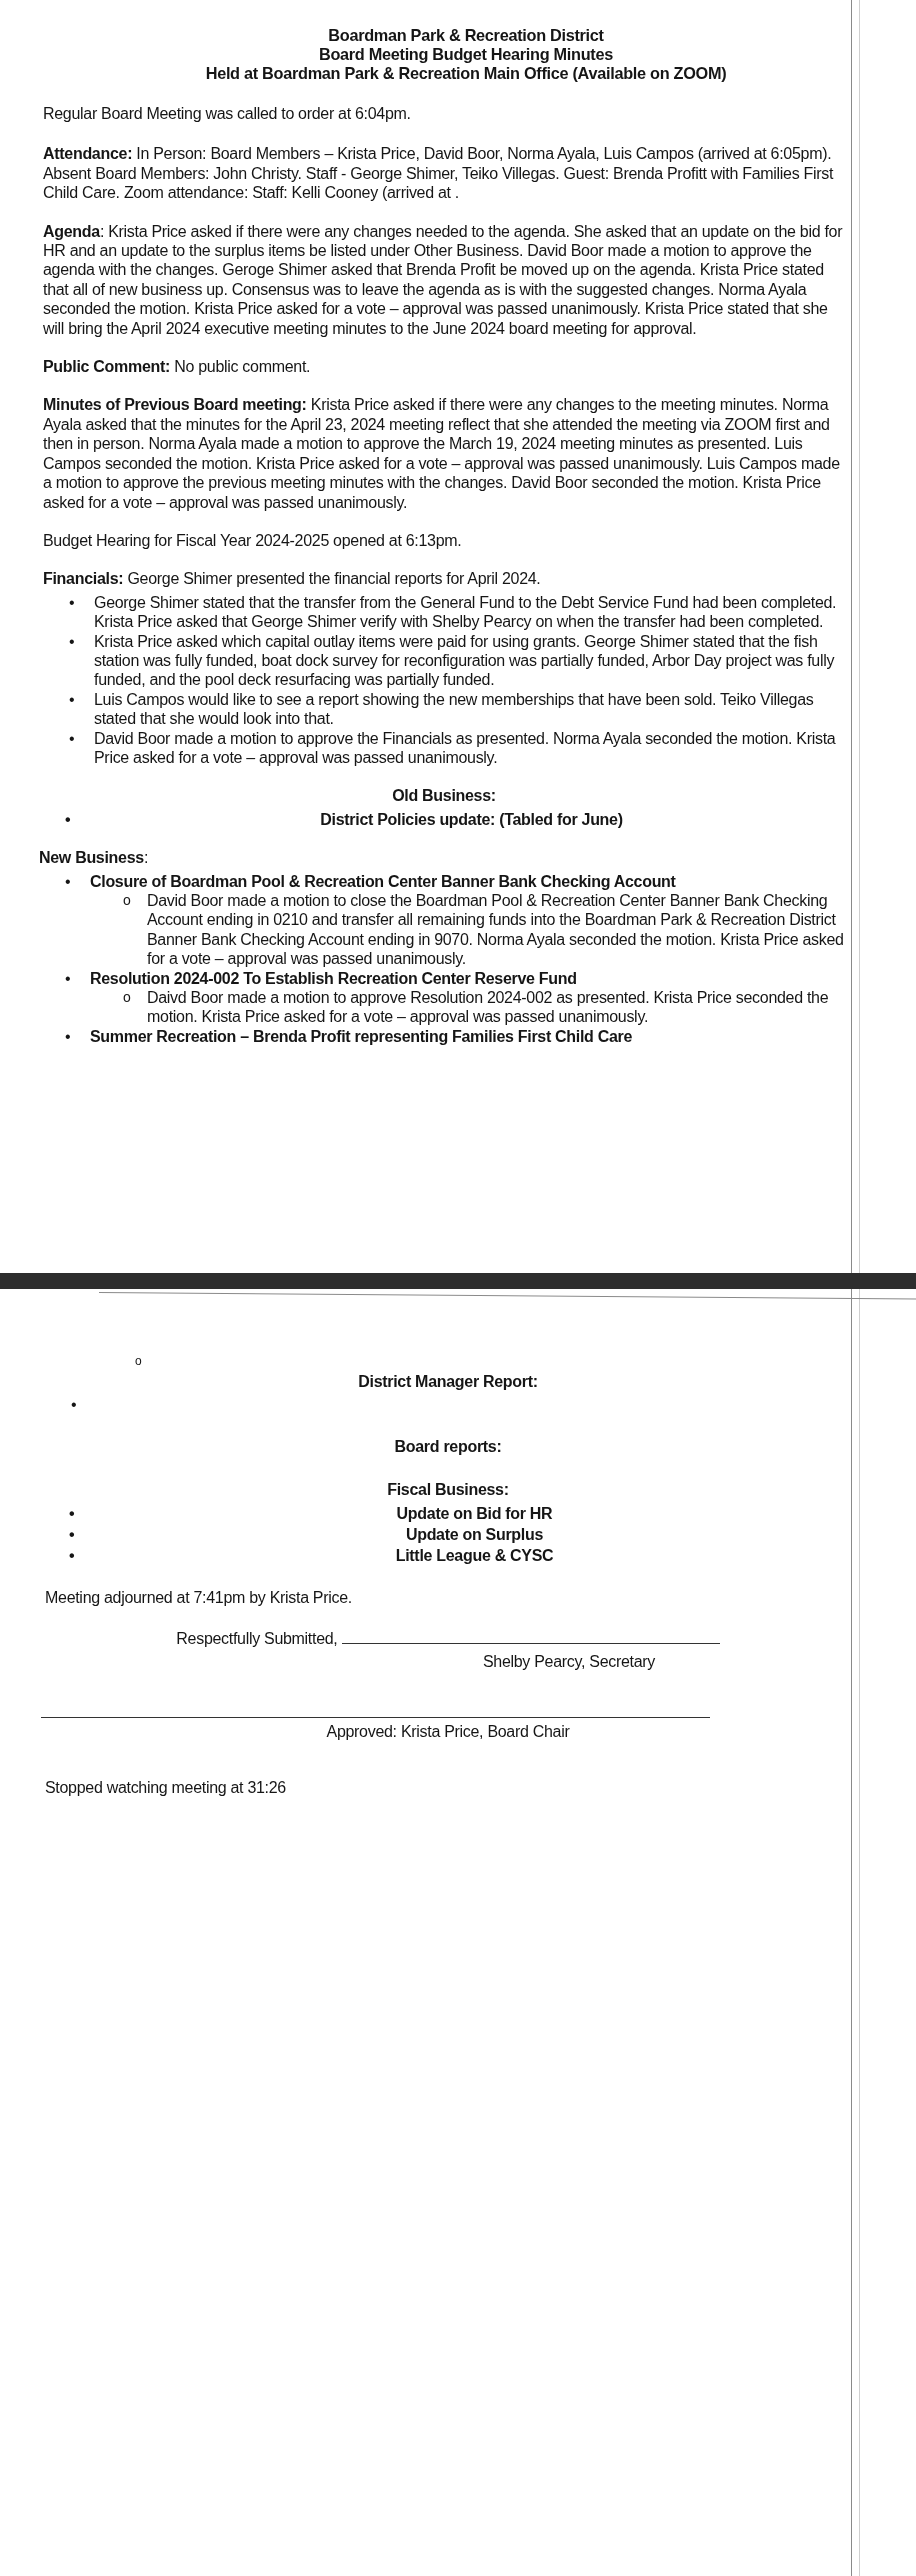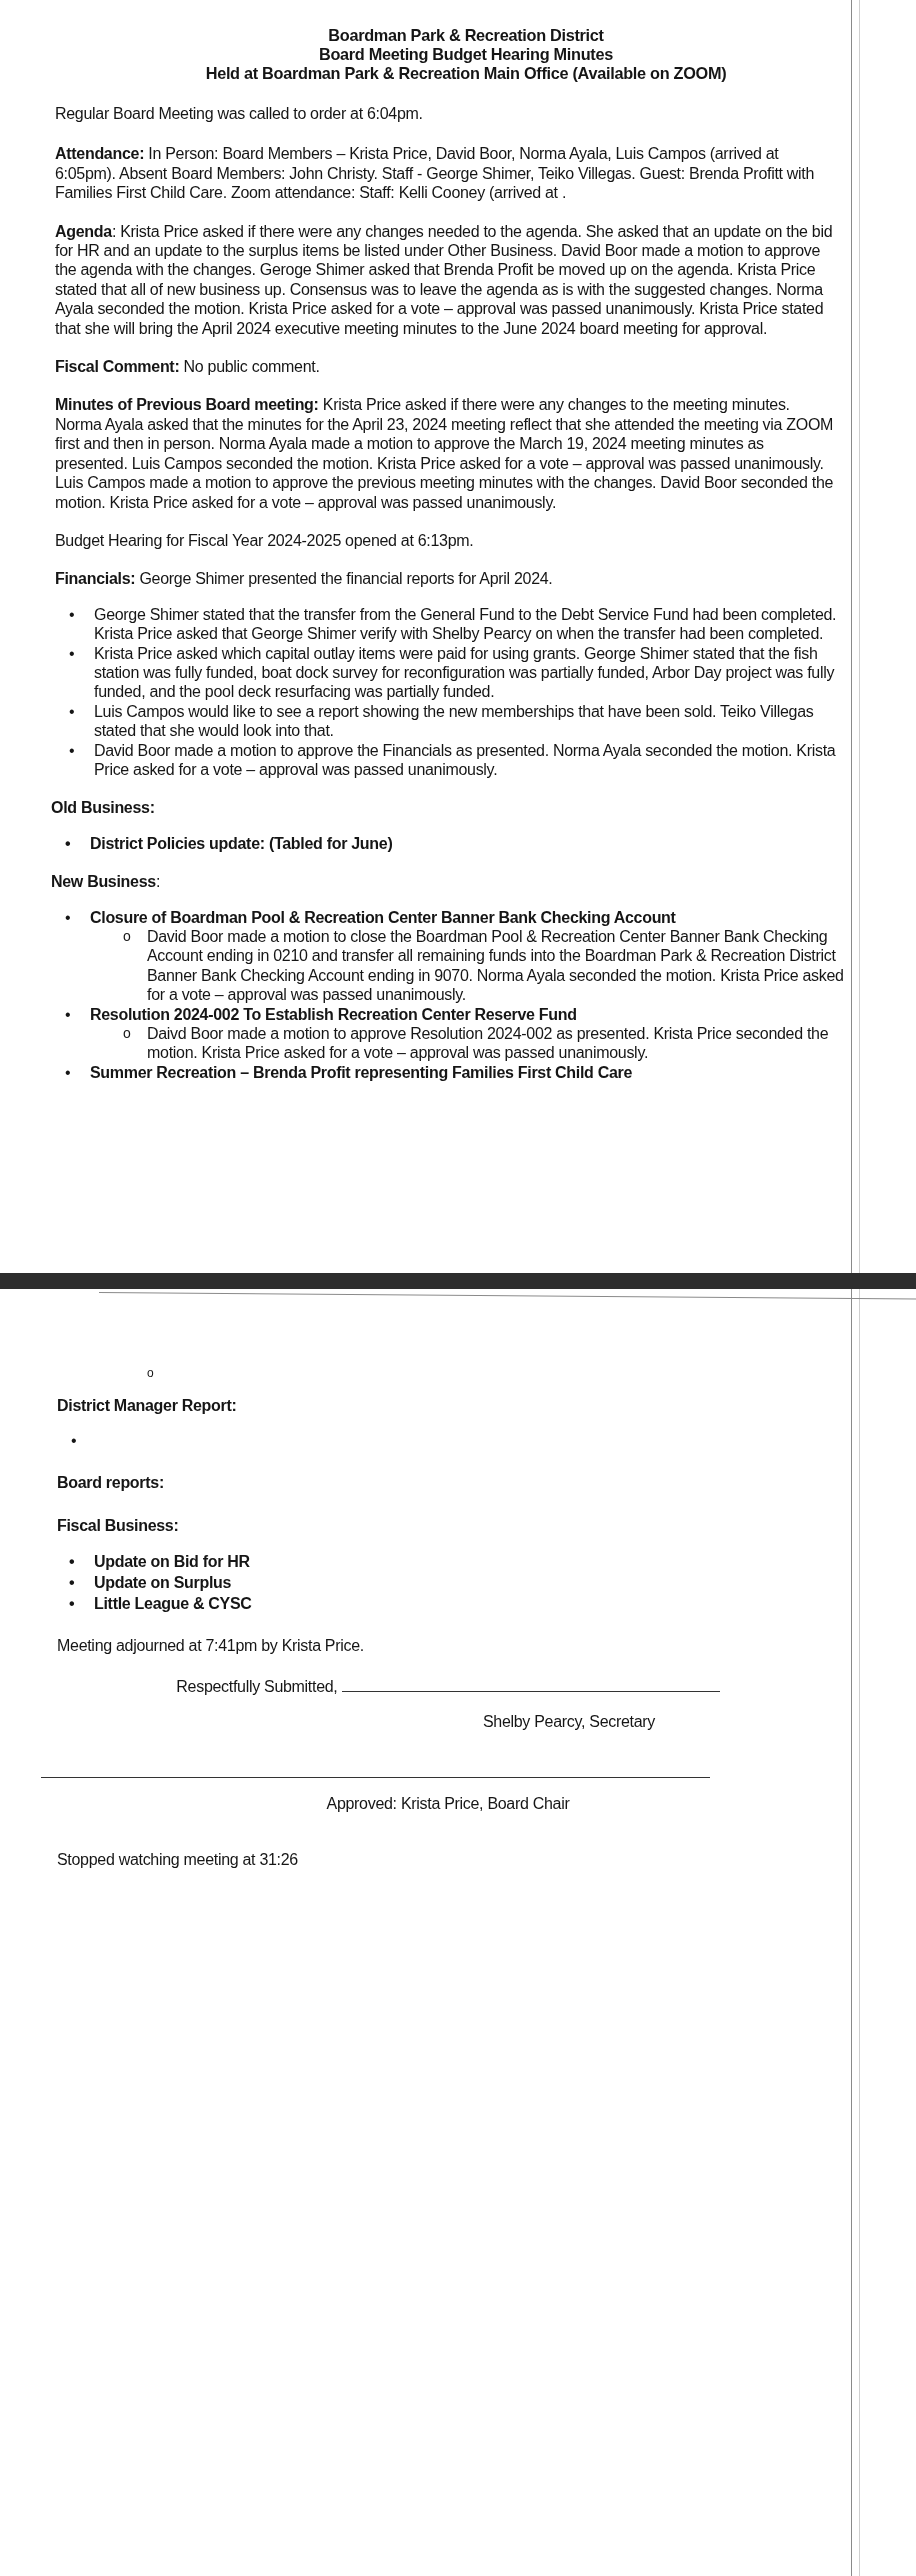--- a/index.html
+++ b/index.html
@@ -9,22 +9,22 @@
   #page1 { top: 0; height: 1273px; }
   #page2 { top: 1289px; height: 1287px; }
   .gap { position: absolute; left: 0; top: 1273px; width: 917px; height: 16px; background: #2e2e2e; }
   .vline { position: absolute; width: 1px; background: #8a8a8a; }
   .vline.light { background: #cfcfcf; }
   .skew { position: absolute; left: 99px; top: 1292px; width: 818px; height: 1px; background: #8a8a8a;
           transform: rotate(0.45deg); transform-origin: left center; }
   .doc { position: absolute; left: 31px; width: 814px; font-size: 16px; line-height: 19.4px;
          letter-spacing: -0.3px; }
   .title { text-align: center; font-weight: bold; font-size: 16.3px; line-height: 19px; margin: 0 0 0 0; }
-  p { margin: 16px; }
-  .b { font-weight: bold; }
+  p { margin: 4px; }
+  .b { font-weight: bold; text-align: center; }
   .para { margin-top: 19px; }
   ul.dot { margin: 0; padding: 0 0 0 55px; list-style: none; }
   ul.dot > li { position: relative; }
   ul.dot > li::before { content: "\2022"; position: absolute; left: -25px; top: 0; font-size: 16px; }
   ul.circ { margin: 0; padding: 0 0 0 57px; list-style: none; }
   ul.circ > li { position: relative; }
   ul.circ > li::before { content: "o"; position: absolute; left: -24px; top: 0; font-size: 14px; }
   .sigline { display: inline-block; width: 378px; border-bottom: 1px solid #333; height: 14px; vertical-align: baseline; }
   .sigline2 { width: 669px; border-bottom: 1px solid #333; height: 18px; }
 </style>
@@ -46,21 +46,21 @@
 
     <p class="para" style="margin-top:21px;">
       <span class="b">Attendance:</span><span> In Person: Board Members – Krista Price, David Boor, Norma Ayala, Luis Campos (arrived at 6:05pm). Absent Board Members: John Christy. Staff - George Shimer, Teiko Villegas. Guest: Brenda Profitt with Families First Child Care. Zoom attendance: Staff: Kelli Cooney (arrived at .</span>
     </p>
 
     <p class="para">
       <span class="b">Agenda</span><span>: Krista Price asked if there were any changes needed to the agenda. She asked that an update on the bid for HR and an update to the surplus items be listed under Other Business. David Boor made a motion to approve the agenda with the changes. Geroge Shimer asked that Brenda Profit be moved up on the agenda. Krista Price stated that all of new business up. Consensus was to leave the agenda as is with the suggested changes. Norma Ayala seconded the motion. Krista Price asked for a vote – approval was passed unanimously. Krista Price stated that she will bring the April 2024 executive meeting minutes to the June 2024 board meeting for approval.</span>
     </p>
 
     <p class="para">
-      <span class="b">Fiscal Comment:</span><span> No public comment.</span>
+      <span class="b">Public Comment:</span><span> No public comment.</span>
     </p>
 
     <p class="para">
       <span class="b">Minutes of Previous Board meeting:</span><span>  Krista Price asked if there were any changes to the meeting minutes. Norma Ayala asked that the minutes for the April 23, 2024 meeting reflect that she attended the meeting via ZOOM first and then in person. Norma Ayala made a motion to approve the March 19, 2024 meeting minutes as presented. Luis Campos seconded the motion. Krista Price asked for a vote – approval was passed unanimously. Luis Campos made a motion to approve the previous meeting minutes with the changes. David Boor seconded the motion. Krista Price asked for a vote – approval was passed unanimously.</span>
     </p>
 
     <p class="para">Budget Hearing for Fiscal Year 2024-2025 opened at 6:13pm.</p>
 
     <div class="para">
       <p>

